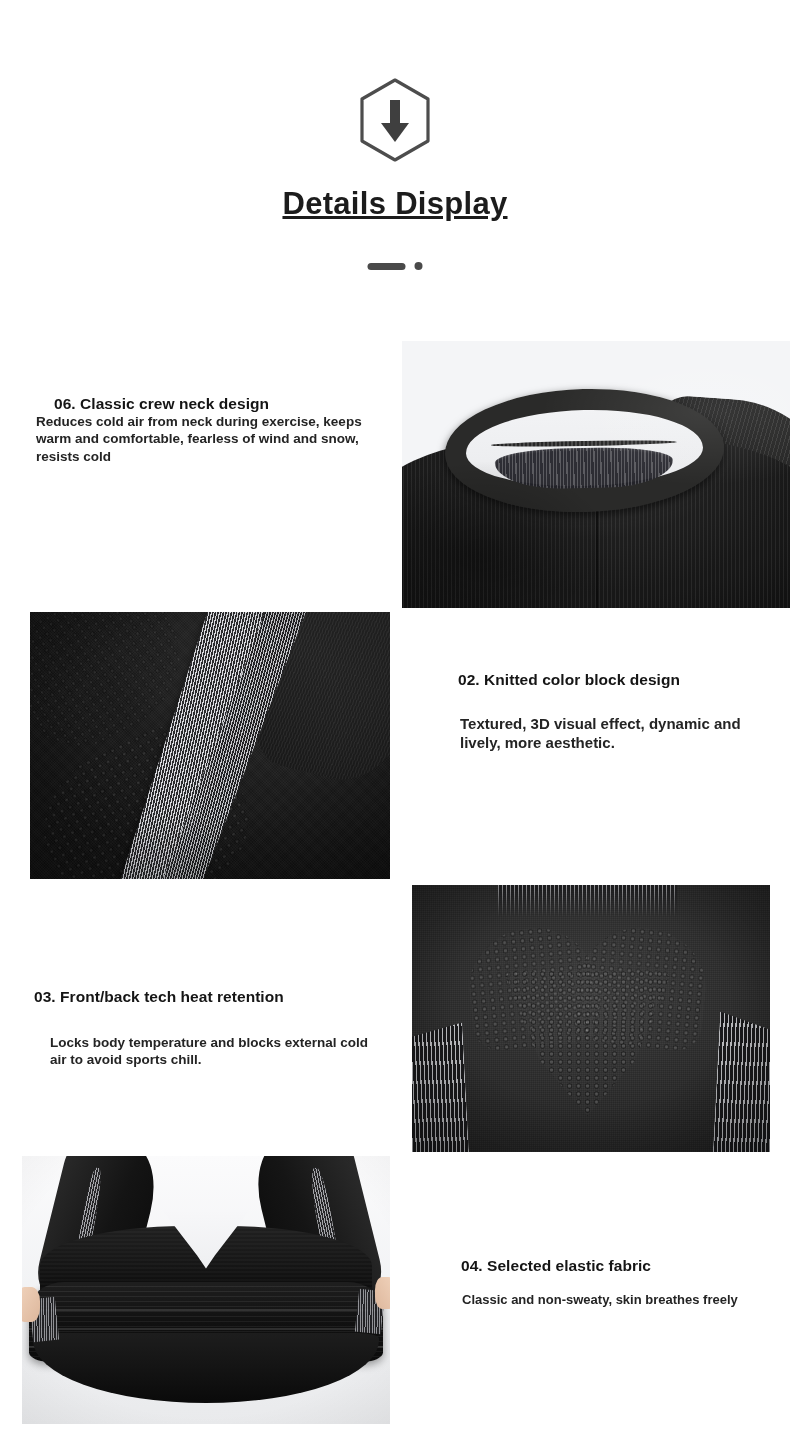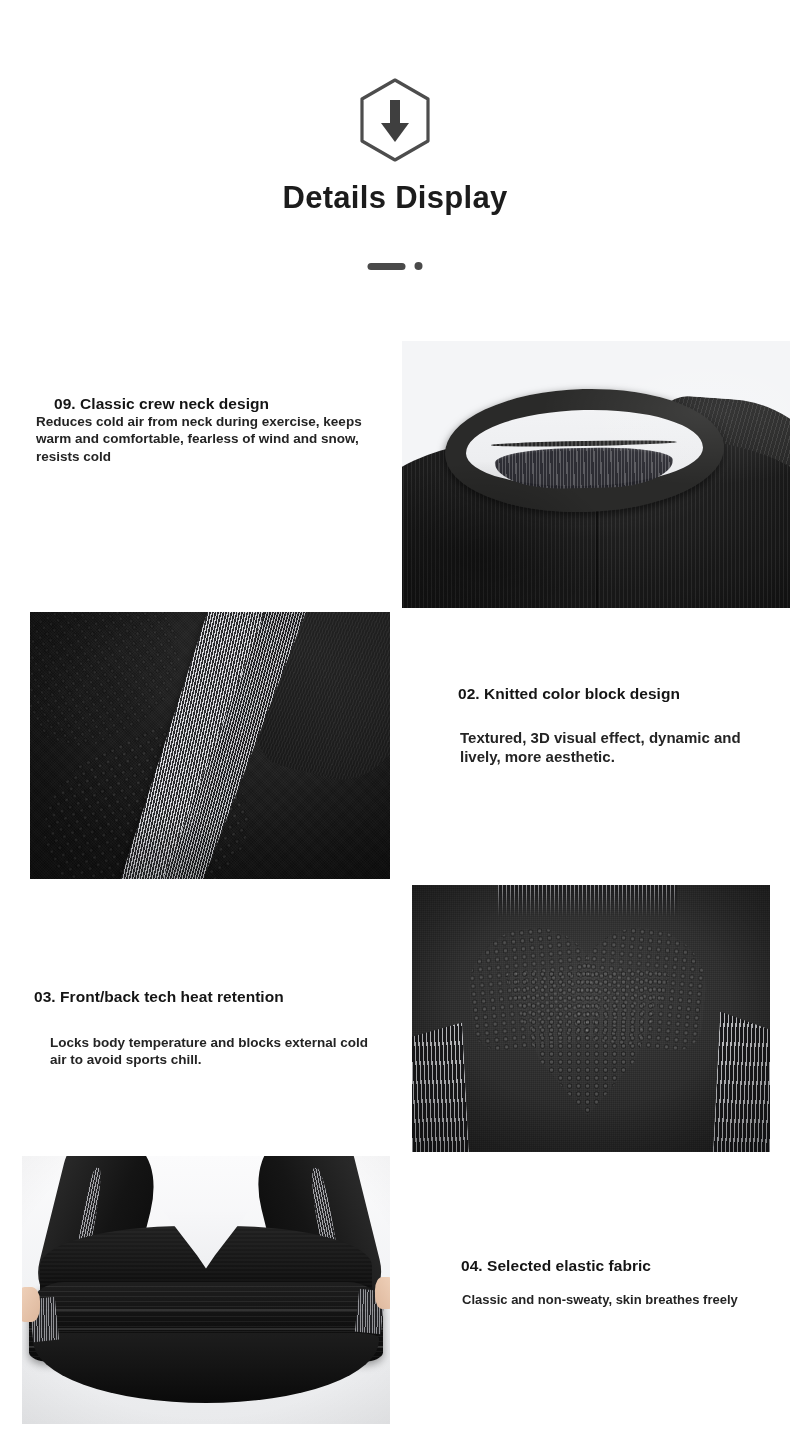--- a/index.html
+++ b/index.html
@@ -43,28 +43,29 @@
     top: 76px;
     left: 50%;
     transform: translateX(-50%);
     width: 78px;
     height: 88px;
   }
   .hex-badge svg { display: block; }
 
   .page-title {
     position: absolute;
-    top: 180px;
+    top: 186px;
     left: 0;
     width: 790px;
     text-align: center;
     font-size: 31px;
     font-weight: bold;
     letter-spacing: 0.3px;
     color: #1c1c1c;
+    text-decoration: underline;
   }
 
   .title-divider {
     position: absolute;
     top: 262px;
     left: 50%;
     transform: translateX(-50%);
     display: flex;
     align-items: center;
     gap: 9px;
@@ -95,21 +96,21 @@
     font-size: 13.5px;
     font-weight: bold;
     color: #242424;
     line-height: 1.28;
   }
 
   .tb-01 { left: 36px;  top: 395px; width: 340px; }
   .tb-01 .sec-head { margin-left: 18px; }
   .tb-01 .sec-body { }
 
-  .tb-02 { left: 458px; top: 685px; width: 310px; }
+  .tb-02 { left: 458px; top: 671px; width: 310px; }
   .tb-02 .sec-body { margin-top: 25px; margin-left: 2px; font-size: 15px; }
 
   .tb-03 { left: 34px;  top: 988px; width: 352px; }
   .tb-03 .sec-body { margin-top: 28px; margin-left: 16px; }
 
   .tb-04 { left: 461px; top: 1257px; width: 310px; }
   .tb-04 .sec-body { margin-top: 17px; margin-left: 1px; font-size: 13px; }
 
   
   .photo {
@@ -482,21 +483,21 @@
 
     <div class="page-title">Details Display</div>
 
     <div class="title-divider">
       <span class="divider-dash"></span>
       <span class="divider-dot"></span>
     </div>
   </div>
 
   <div class="txt-block tb-01">
-    <div class="sec-head">09. Classic crew neck design</div>
+    <div class="sec-head">06. Classic crew neck design</div>
     <div class="sec-body">Reduces cold air from neck during exercise, keeps warm and comfortable, fearless of wind and snow, resists cold</div>
   </div>
 
   <div class="photo" id="photo-neck">
     <div class="layer">
       <div class="neck-shoulderL"></div>
       <div class="neck-shoulderR"></div>
       <div class="neck-body"></div>
       <div class="neck-vline"></div>
       <div class="neck-hole"></div>

